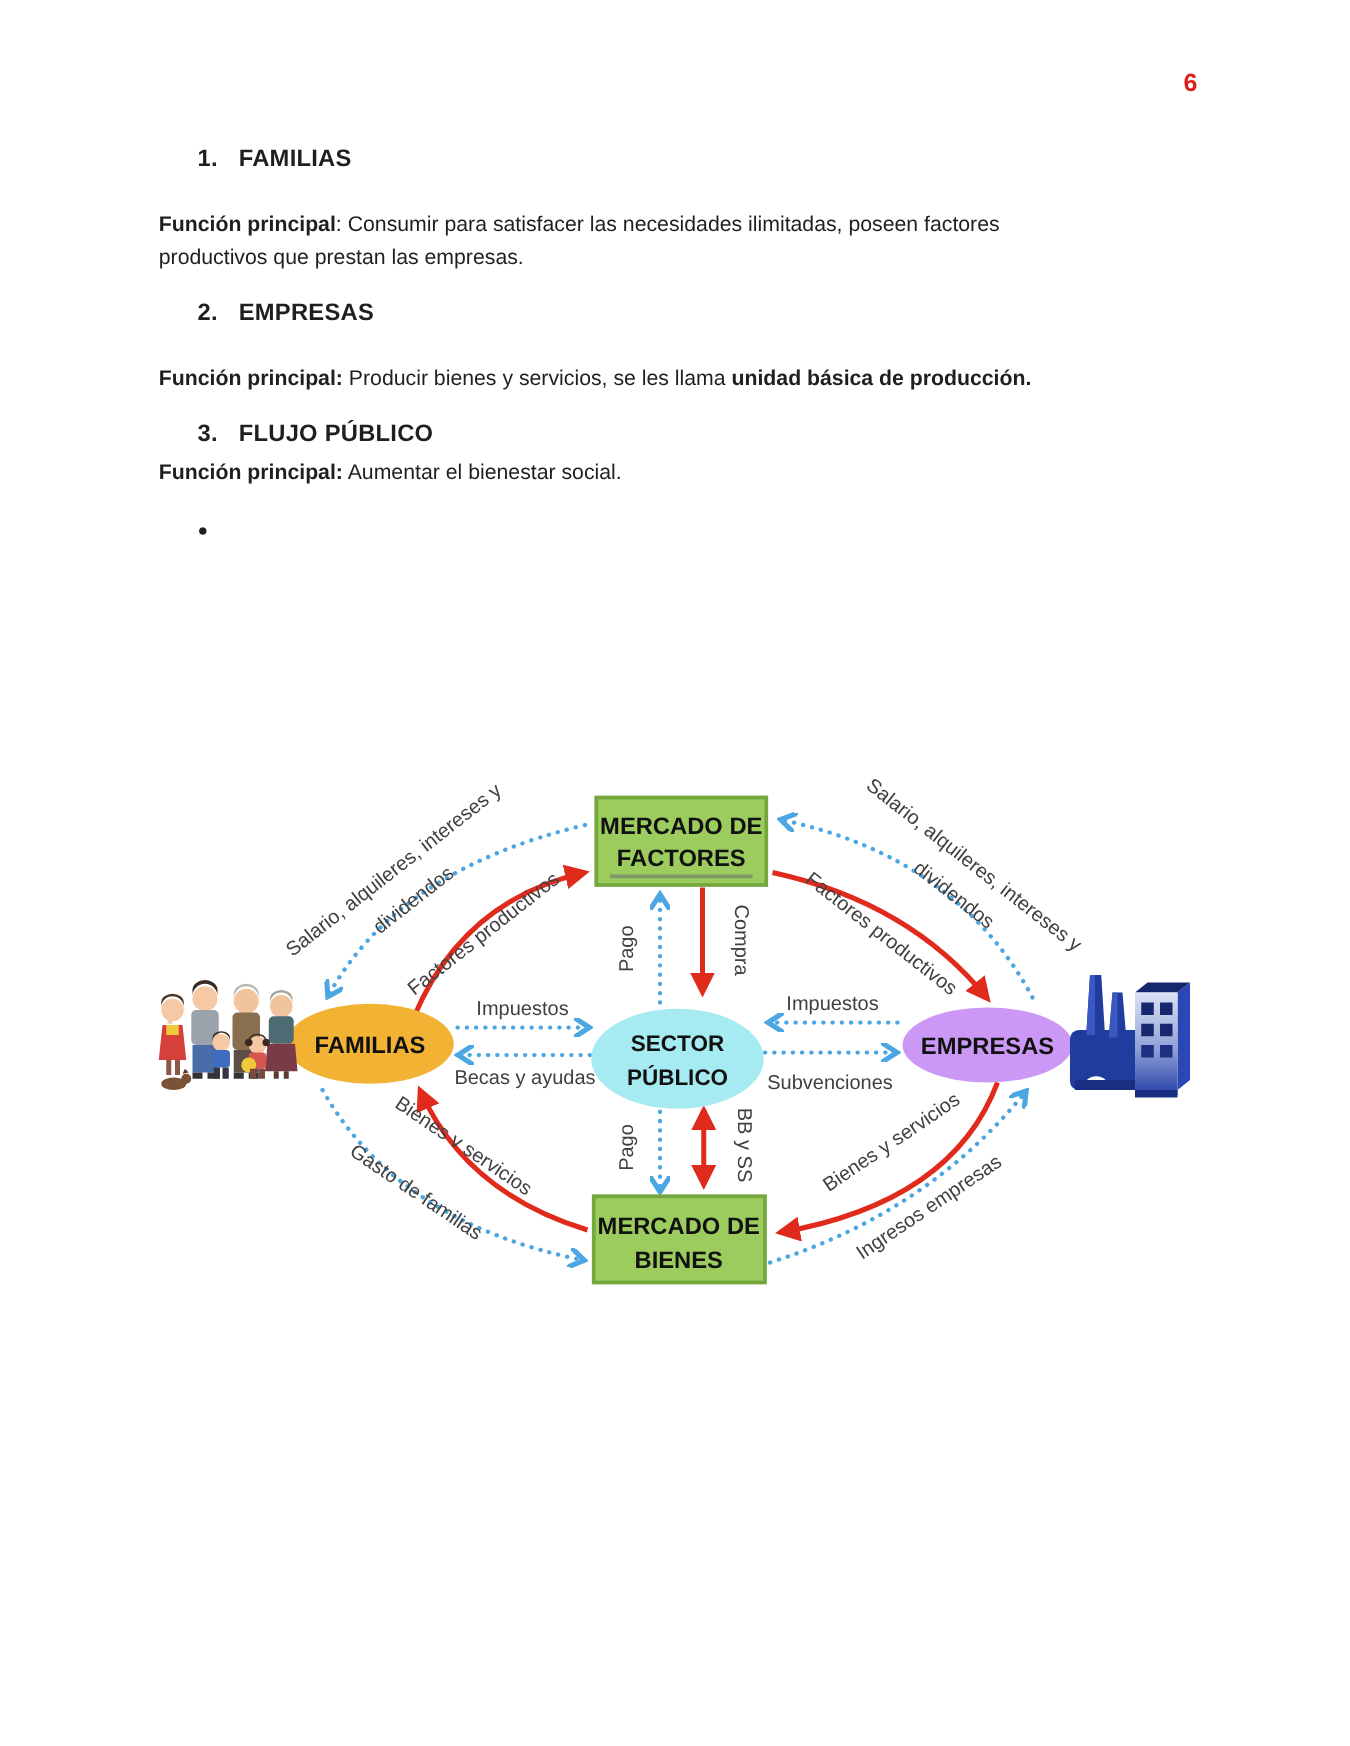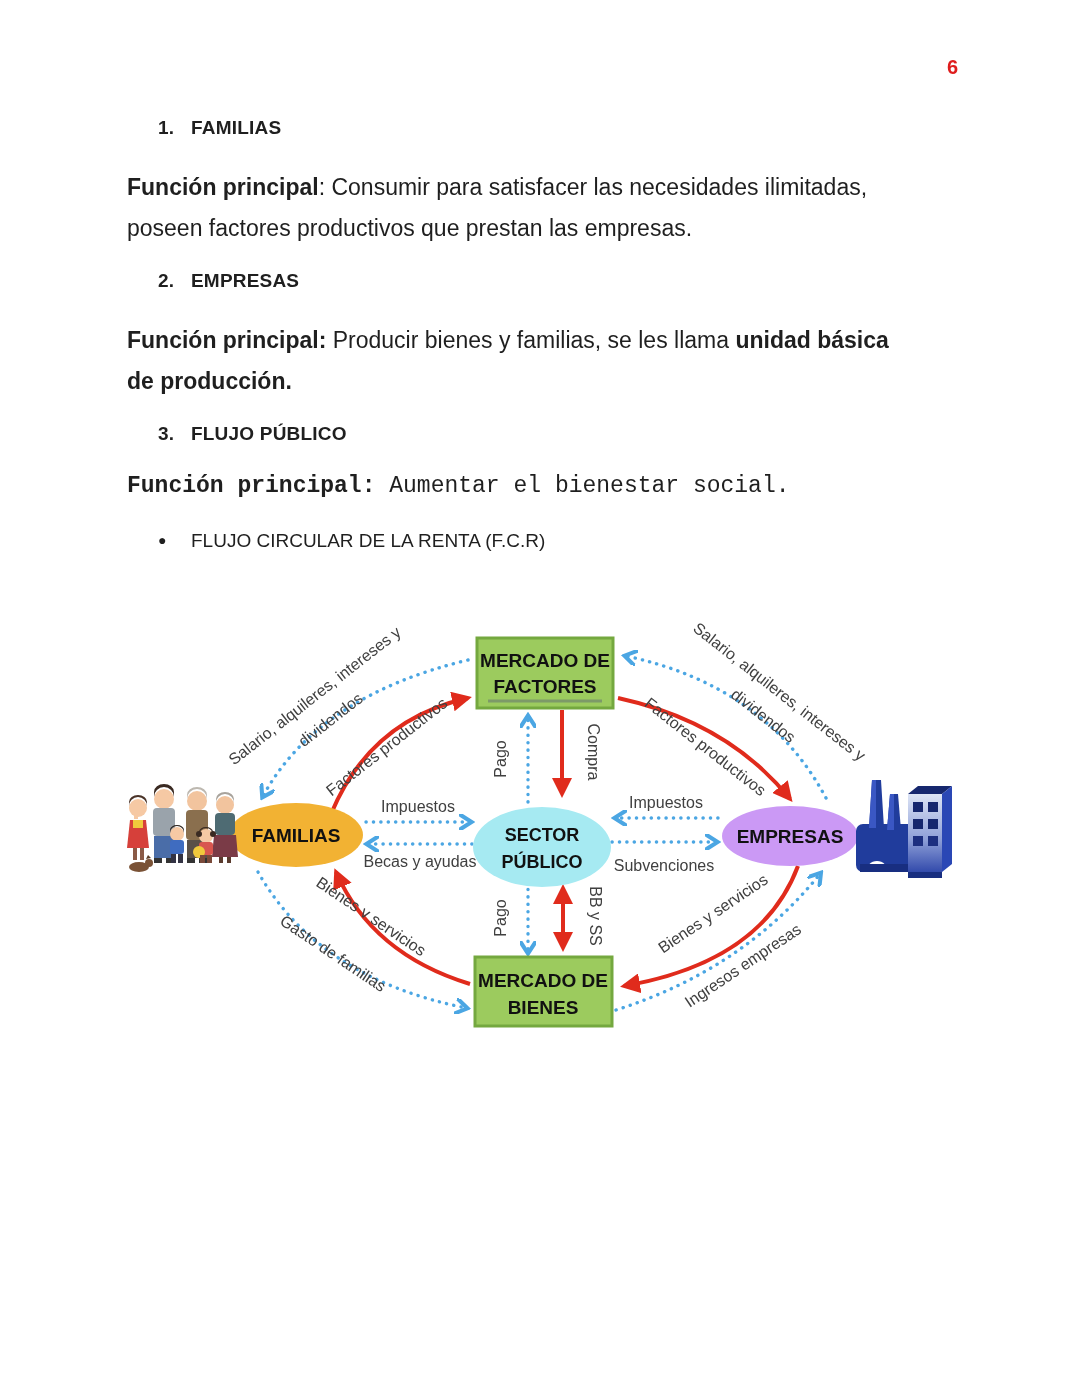--- a/index.html
+++ b/index.html
@@ -12,23 +12,23 @@
     position:absolute; top:56px; right:122px; font-size:20px; font-weight:bold;
   }
   .content { padding:116px 127px 0 127px; }
   .heading {
     display:flex; margin:20px 0 0 31px; font-size:19px; font-weight:bold;
     line-height:24px; letter-spacing:0.2px;
   }
   .heading:first-child { margin-top:0; }
   .heading .hnum { width:33px; flex:0 0 auto; }
   p.body {
-    margin:27px 0 0 0; font-size:23px; line-height:41px; max-width:762px;
-  }
-  p.body.tight { margin-top:20px;font-family:Liberation Mono, monospace; }
+    margin:27px 0 0 0; font-size:17px; line-height:26px; max-width:762px;
+  }
+  p.body.tight { margin-top:5px; }
   .bullet-line {
     display:flex; margin:17px 0 0 31px; font-size:19px; line-height:33px;
   }
   .bullet-line .dot { width:33px; flex:0 0 auto; font-size:14px; line-height:33px; }
   b { font-weight:bold; }
   .diagram { position:absolute; left:0; top:618px; }
   .dlabel { font-size:16px; fill:#404040; }
   .nodetext { font-weight:bold; fill:#111111; font-size:19px; }
   .nodetext-sm { font-weight:bold; fill:#111111; font-size:18px; }
   text { font-family:"Liberation Sans", sans-serif; }
@@ -50,36 +50,35 @@
     <p class="body">
       <b>Función principal</b><span>: Consumir para satisfacer las necesidades ilimitadas, poseen factores productivos que prestan las empresas.</span>
     </p>
 
     <div class="heading">
       <span class="hnum">2.</span>
       <span>EMPRESAS</span>
     </div>
 
     <p class="body">
-      <b>Función principal:</b><span> Producir bienes y familias, se les llama </span><b>unidad básica de producción.</b>
+      <b>Función principal:</b><span> Producir bienes y servicios, se les llama </span><b>unidad básica de producción.</b>
     </p>
 
     <div class="heading">
       <span class="hnum">3.</span>
       <span>FLUJO PÚBLICO</span>
     </div>
 
 
     <p class="body tight">
       <b>Función principal:</b><span> Aumentar el bienestar social.</span>
     </p>
 
     <div class="bullet-line">
       <span class="dot">●</span>
-      <span>FLUJO CIRCULAR DE LA RENTA (F.C.R)</span>
     </div>
 
   </div>
 
   <svg class="diagram" width="1080" height="440" viewBox="0 0 1080 440">
     <defs>
       <marker id="redHead" viewBox="0 0 10 10" refX="8" refY="5" markerWidth="5" markerHeight="5" orient="auto-start-reverse">
         <path d="M0,0 L10,5 L0,10 z" fill="#E02B1C"></path>
       </marker>
       <marker id="blueChev" viewBox="0 0 10 10" refX="7" refY="5" markerWidth="4.6" markerHeight="4.6" orient="auto">

